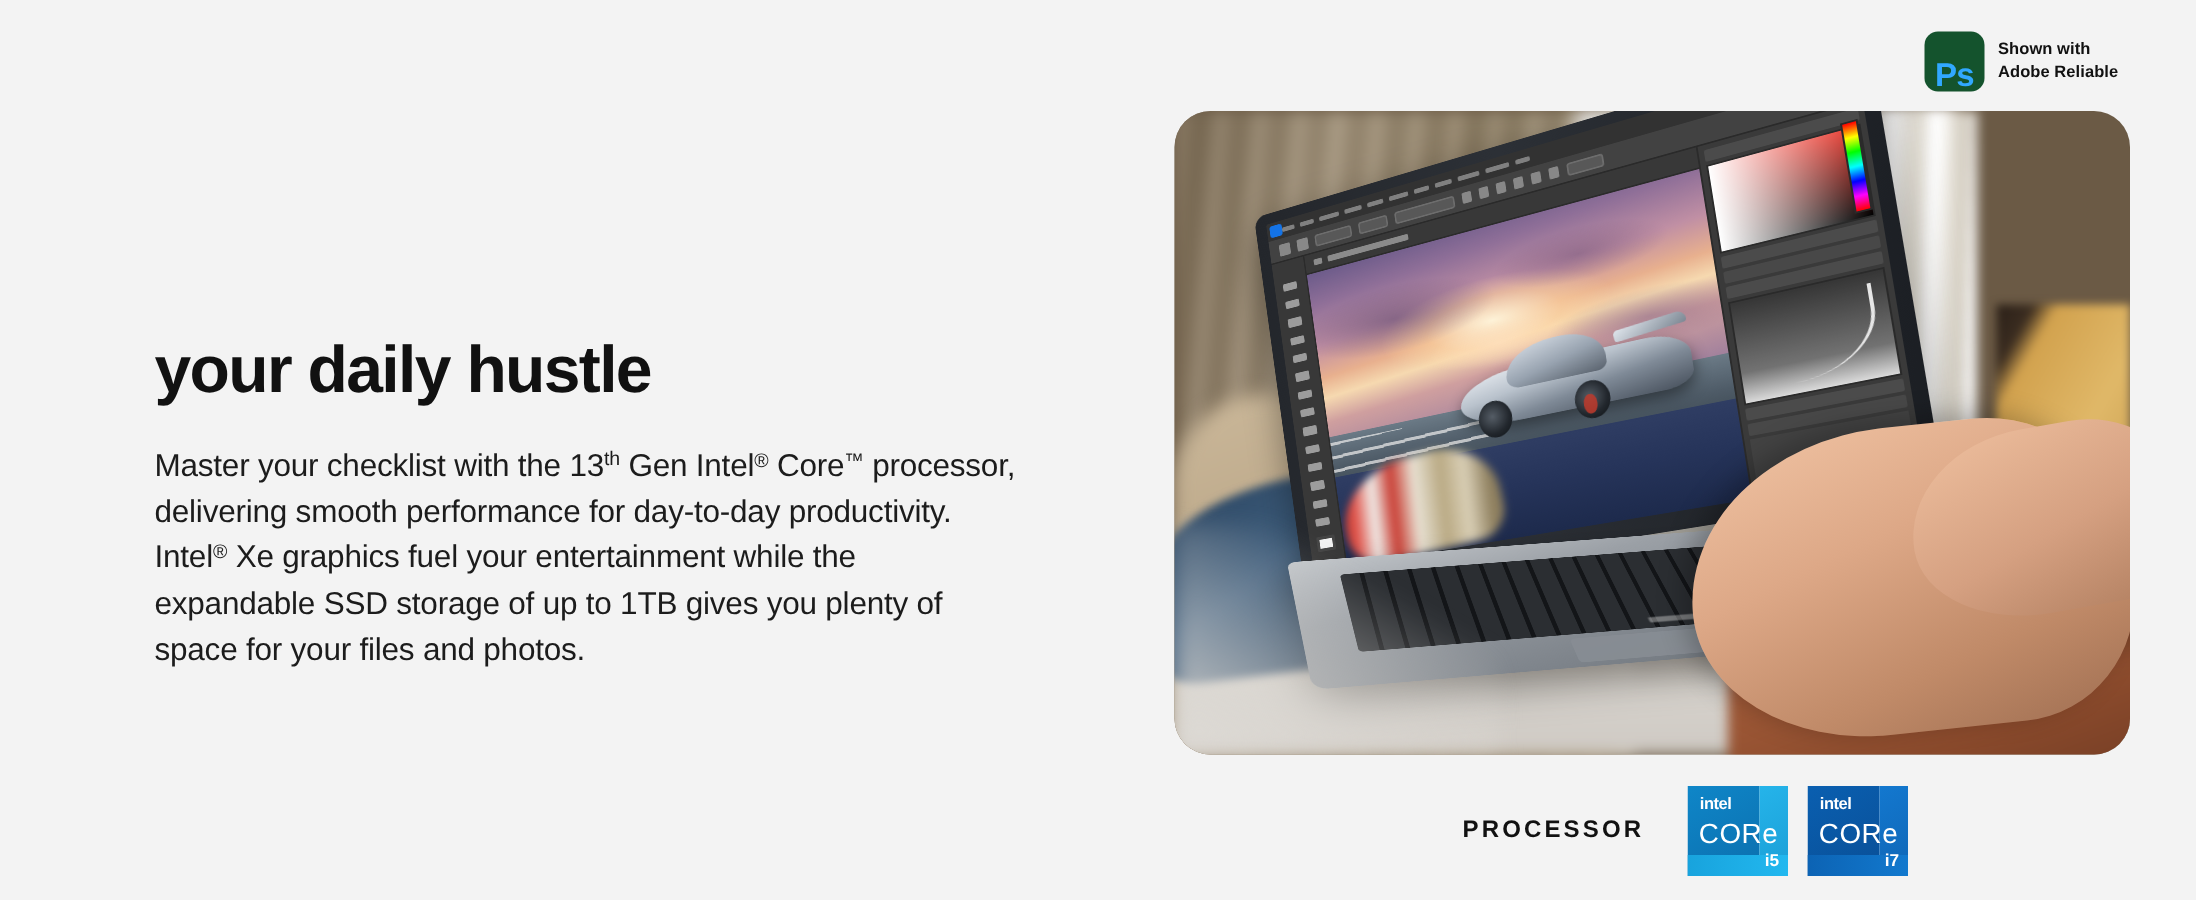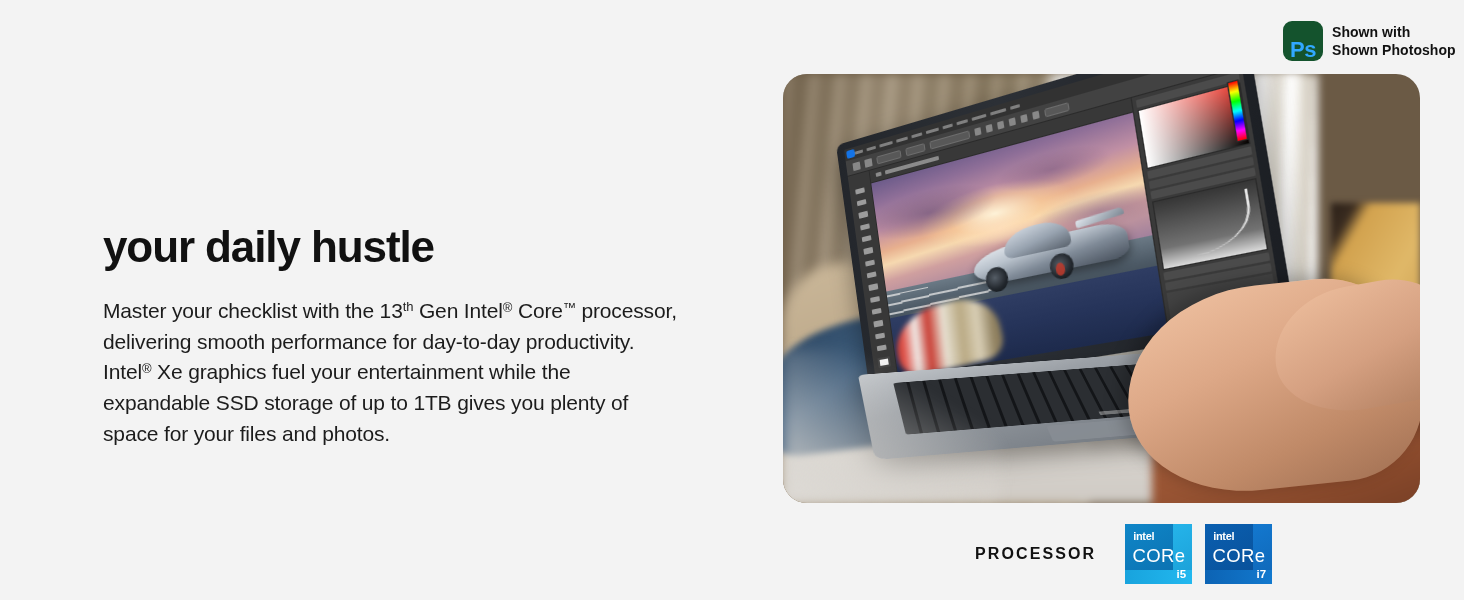--- a/index.html
+++ b/index.html
@@ -21,21 +21,21 @@
     background: #14532d;
     display: flex; align-items: flex-end; justify-content: center;
     flex: none;
   }
   .ps-icon span {
     color: #31a8ff; font-size: 22px; font-weight: bold;
     letter-spacing: -0.5px; line-height: 1;
     font-family: "Liberation Sans", sans-serif;
   }
   .ps-text {
-    font-size: 14px; font-weight: bold; color: #111;
+    font-size: 11px; font-weight: bold; color: #111;
     line-height: 1.32; letter-spacing: 0.05px; white-space: nowrap;
   }
 
   
   .copy { position: absolute; left: 103px; top: 175px; width: 600px; }
   .headline {
     font-size: 44px; font-weight: bold; color: #111;
     line-height: 1.08; letter-spacing: -1.1px;
     font-family: "Liberation Sans", sans-serif;
   }
@@ -351,21 +351,21 @@
 <body>
 
 <div class="page">
 
   <div class="ps-badge">
     <div class="ps-icon">
       <span>Ps</span>
     </div>
     <div class="ps-text">
       <div>Shown with</div>
-      <div>Shown Photoshop</div>
+      <div>Adobe Reliable</div>
     </div>
   </div>
 
   <div class="copy">
     <h1 class="headline">
       <br>
       <span>your daily hustle</span>
     </h1>
     <p class="body-copy"><span>Master your checklist with the 13</span><sup>th</sup><span> Gen Intel</span><span class="reg">®</span><span> Core</span><span class="reg">™</span><span> processor, delivering smooth performance for day-to-day productivity. Intel</span><span class="reg">®</span><span> Xe graphics fuel your entertainment while the expandable SSD storage of up to 1TB gives you plenty of space for your files and photos.</span></p>
   </div>

